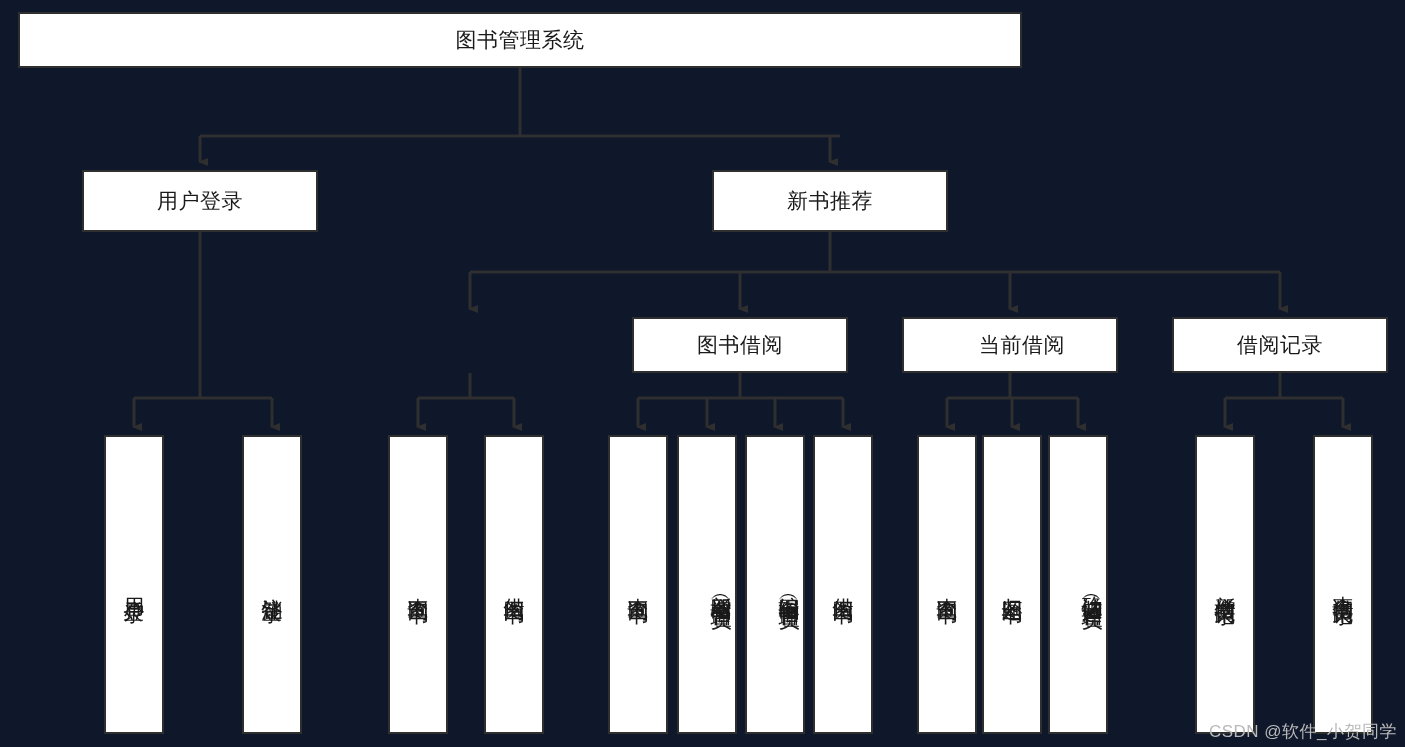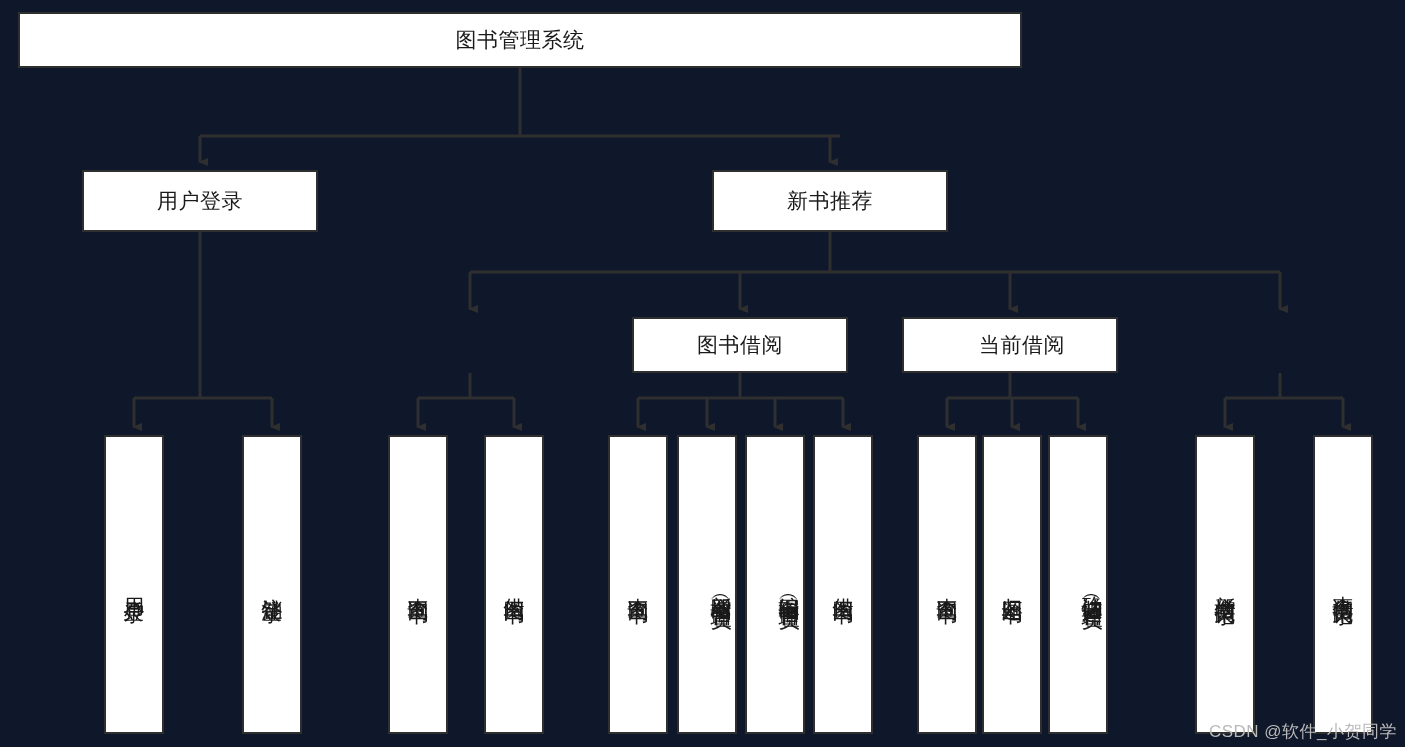--- a/index.html
+++ b/index.html
@@ -136,20 +136,23 @@
   <div class="node horizontal" style="left:712px; top:170px; width:236px; height:62px;">
     <span class="node-label">新书推荐</span>
   </div>
 
   <div class="node horizontal" style="left:632px; top:317px; width:216px; height:56px;align-items:center;">
     <span class="node-label">图书借阅</span>
   </div>
   <div class="node horizontal" style="left:902px; top:317px; width:216px; height:56px;padding-left:24px;">
     <span class="node-label">当前借阅</span>
   </div>
+  <div class="node horizontal" style="left:1172px; top:317px; width:216px; height:56px;">
+    <span class="node-label">借阅记录</span>
+  </div>
 
   <div class="node vertical centered" style="left:104px; top:435px; width:60px; height:299px;">
     <span class="node-label">用户登录</span>
   </div>
   <div class="node vertical centered" style="left:242px; top:435px; width:60px; height:299px;">
     <span class="node-label">注销登录</span>
   </div>
 
   <div class="node vertical centered" style="left:388px; top:435px; width:60px; height:299px;">
     <span class="node-label">查询图书</span>

